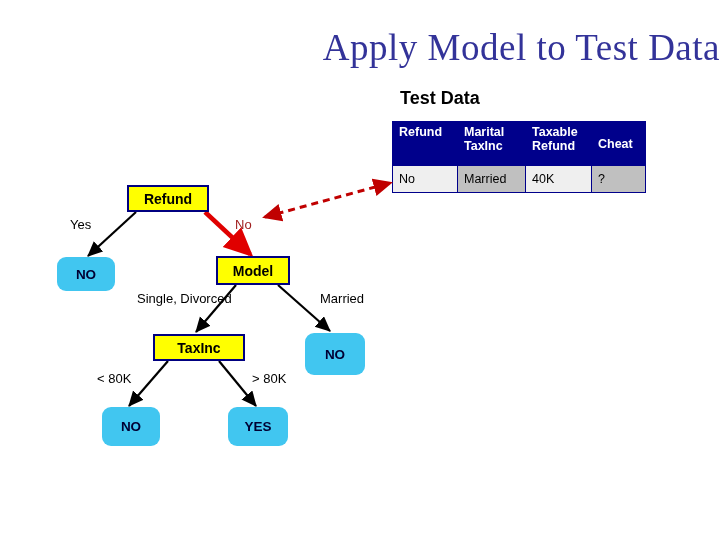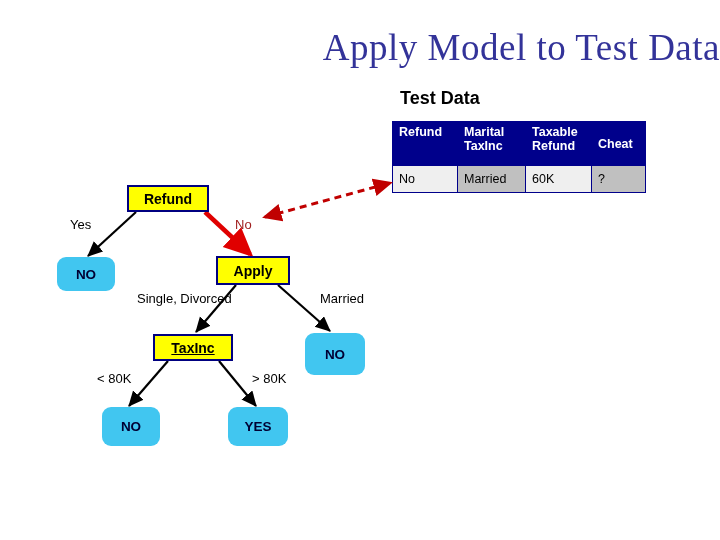--- a/index.html
+++ b/index.html
@@ -143,21 +143,21 @@
         <th style="width:65px;">Refund</th>
         <th style="width:68px;">Marital TaxInc</th>
         <th style="width:66px;">Taxable Refund</th>
         <th class="cheat-head" style="width:54px;">Cheat</th>
       </tr>
     </thead>
     <tbody>
       <tr>
         <td class="cell-light cell-refund">No</td>
         <td class="cell-dark">Married</td>
-        <td class="cell-light">60K</td>
+        <td class="cell-light">40K</td>
         <td class="cell-dark">?</td>
       </tr>
     </tbody>
   </table>
 
   <svg id="edges" viewBox="0 0 720 540">
     <defs>
       <marker id="arrow-black" markerWidth="9" markerHeight="9" refX="6.5" refY="3.2" orient="auto">
         <path d="M0,0 L7,3.2 L0,6.4 z" fill="#000000"></path>
       </marker>
@@ -184,23 +184,23 @@
 
     <line x1="219" y1="361" x2="256" y2="406" stroke="#000000" stroke-width="2.2" marker-end="url(#arrow-black)"></line>
 
     <line x1="265" y1="217" x2="390" y2="183" stroke="#C00000" stroke-width="3" stroke-dasharray="7,5" marker-start="url(#arrow-dash-start)" marker-end="url(#arrow-dash-end)"></line>
   </svg>
 
   <div class="node-decision" style="left:127px; top:185px; width:82px; height:27px;">Refund</div>
 
   <div class="node-leaf" style="left:57px; top:257px; width:58px; height:34px;">NO</div>
 
-  <div class="node-decision" style="left:216px; top:256px; width:74px; height:29px;">Apply</div>
-
-  <div class="node-decision" style="left:153px; top:334px; width:80px; height:27px;text-decoration:underline;">TaxInc</div>
+  <div class="node-decision" style="left:216px; top:256px; width:74px; height:29px;">Model</div>
+
+  <div class="node-decision" style="left:153px; top:334px; width:92px; height:27px;">TaxInc</div>
 
   <div class="node-leaf" style="left:305px; top:333px; width:60px; height:42px;">NO</div>
 
   <div class="node-leaf" style="left:102px; top:407px; width:58px; height:39px;">NO</div>
 
   <div class="node-leaf" style="left:228px; top:407px; width:60px; height:39px;">YES</div>
 
   <div class="edge-label" style="left:70px; top:217px;">Yes</div>
 
   <div class="edge-label red-label" style="left:235px; top:217px;">No</div>

